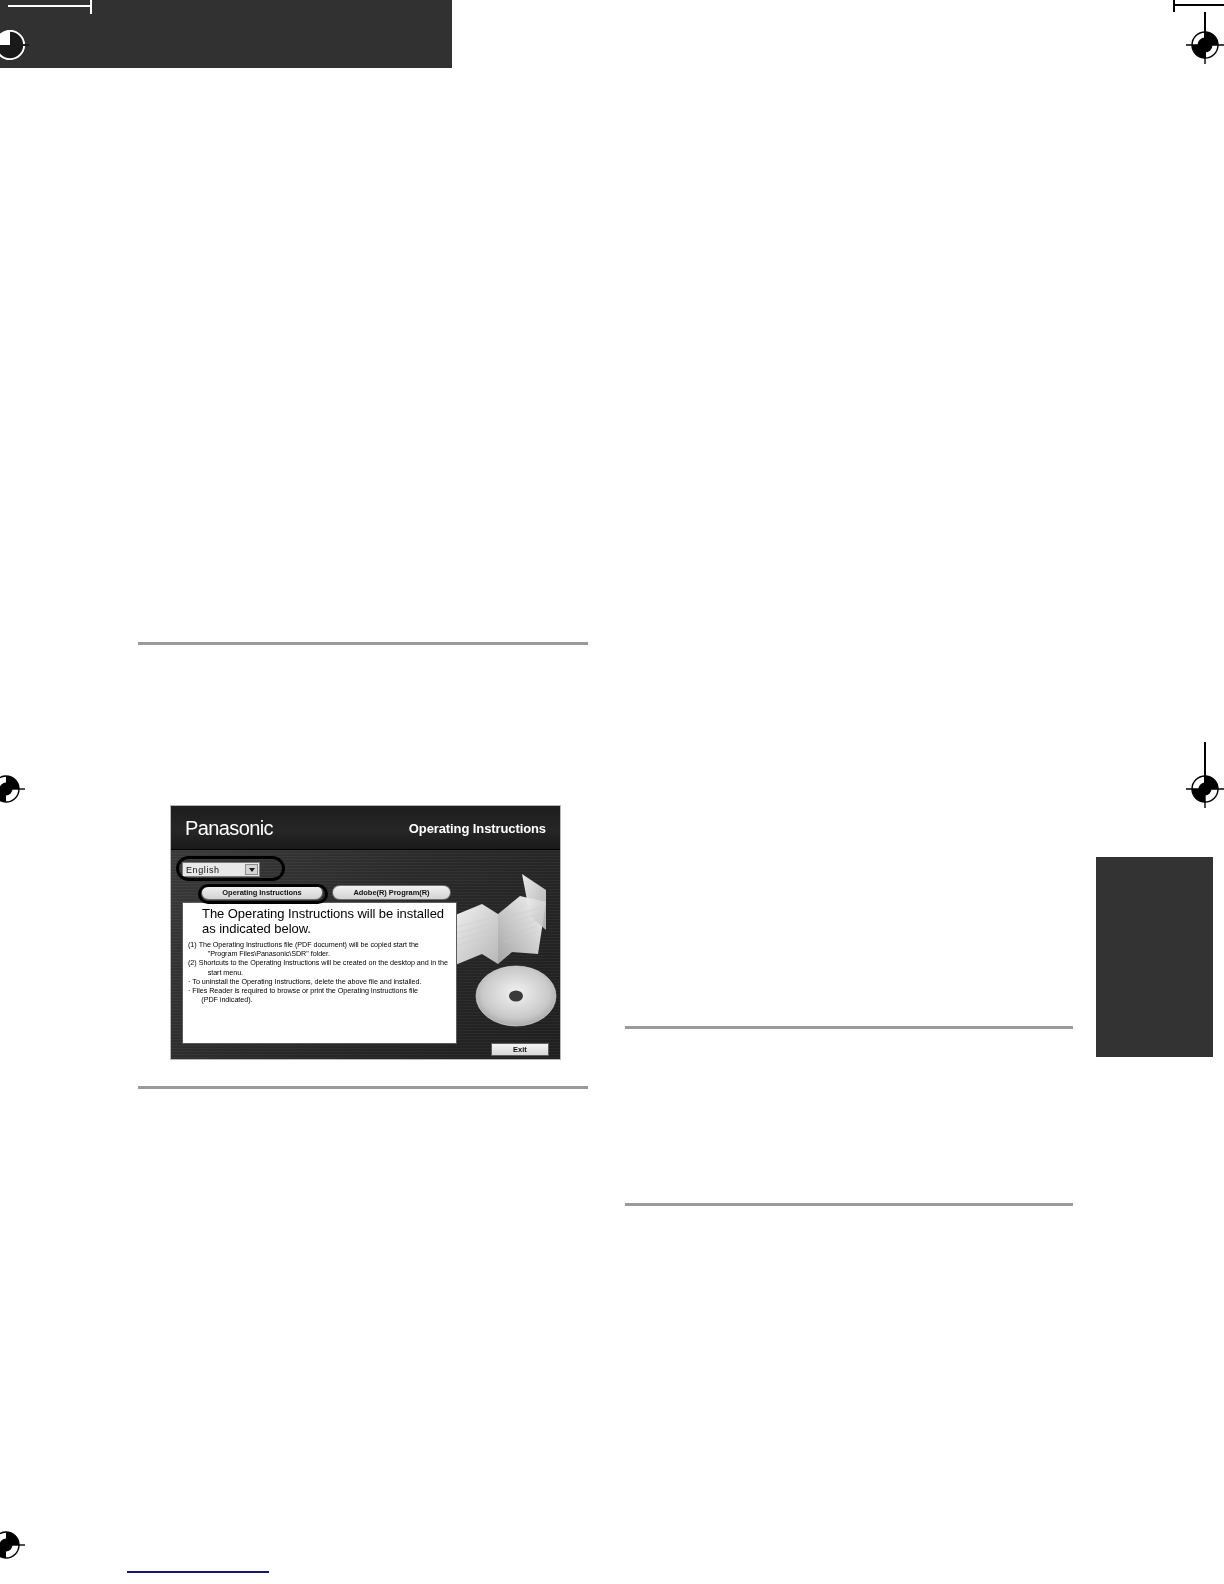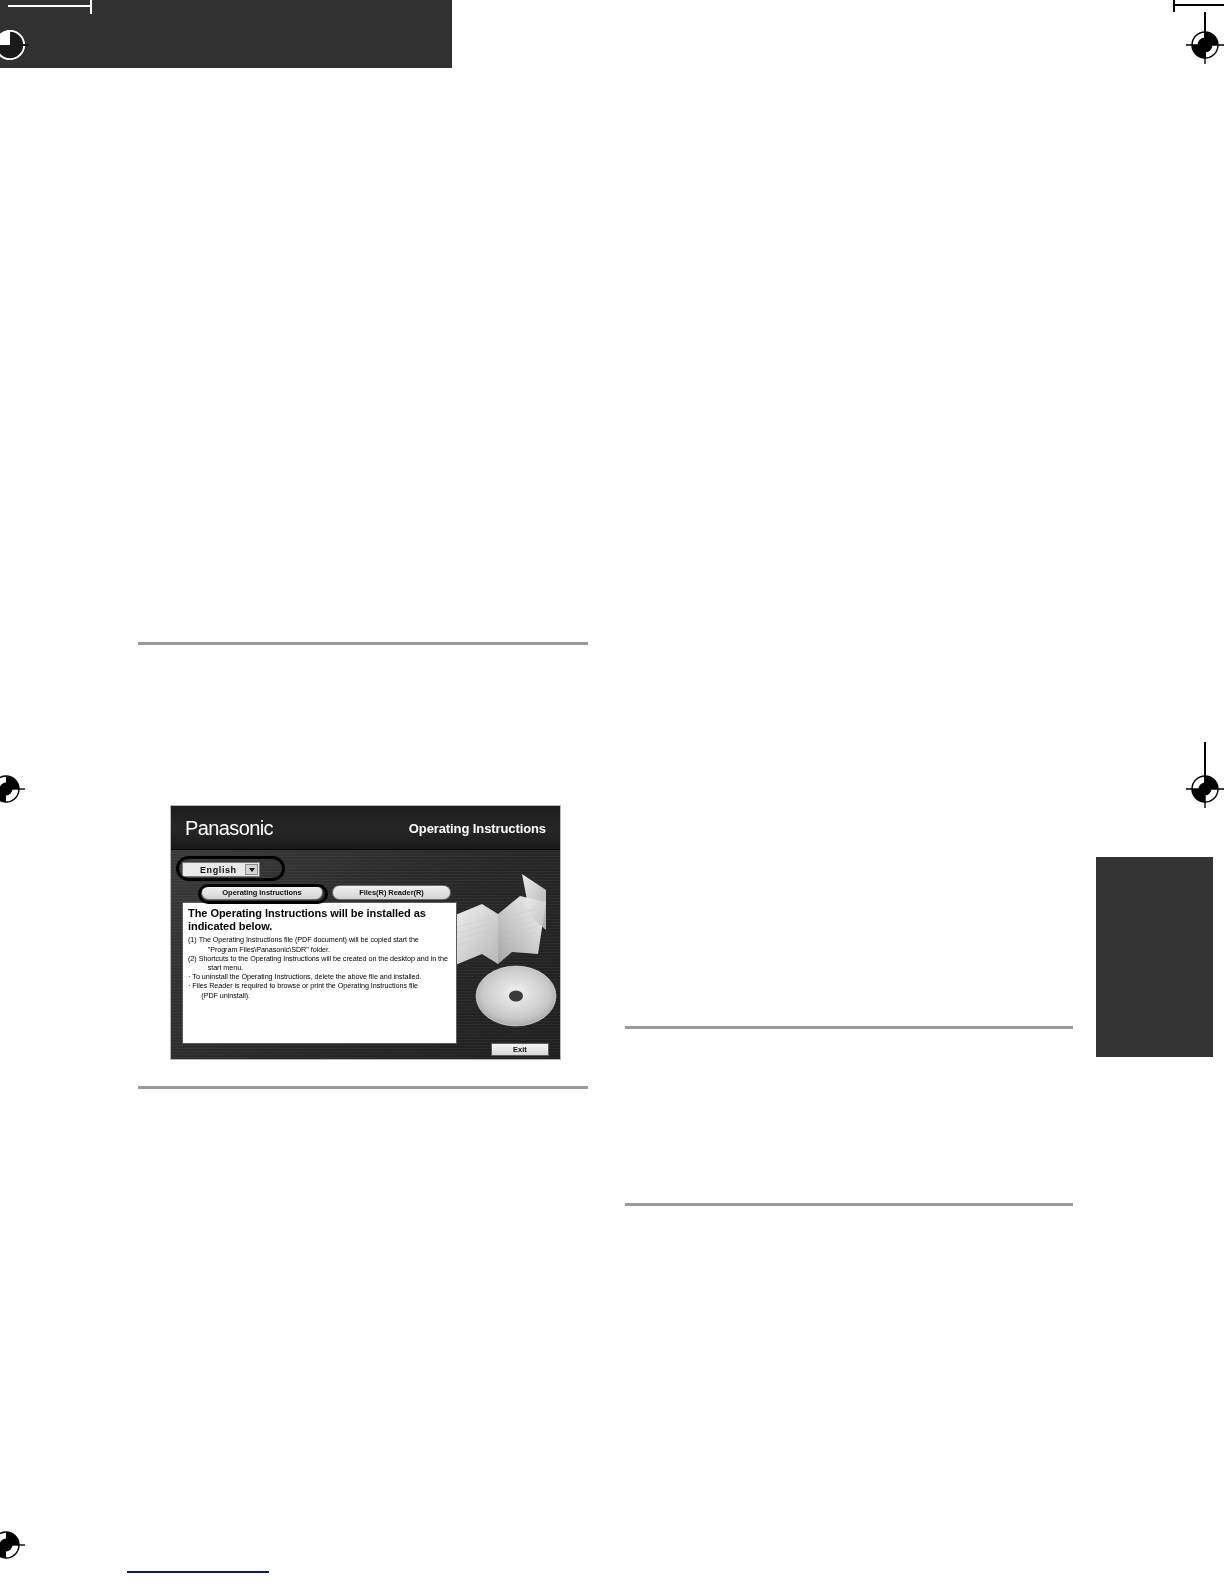--- a/index.html
+++ b/index.html
@@ -145,26 +145,25 @@
     height: 15px;
     background: #e8e8e8;
     border: 1px solid #7a7a7a;
     box-sizing: border-box;
     display: flex;
     align-items: center;
   }
   .lang-value {
     font-size: 9px;
     color: #111;
-    padding-left: 17px;
+    padding-left: 3px;
     letter-spacing: 0.6px;
     font-family: "Liberation Sans", sans-serif;
     white-space: nowrap;
     overflow: hidden;
-    font-weight: bold;
   }
   .lang-arrow {
     position: absolute;
     right: 1px;
     top: 1px;
     width: 13px;
     height: 11px;
     background: #d4d4d4;
     border: 1px solid #8d8d8d;
     box-sizing: border-box;
@@ -226,24 +225,24 @@
     top: 52px;
     width: 275px;
     height: 142px;
     background: #ffffff;
     border: 1px solid #5c5c5c;
     box-sizing: border-box;
     padding: 4px 5px 0 5px;
     overflow: hidden;
   }
   .panel-heading {
-    font-size: 11px;
-    font-weight: bold;
+    font-size: 13px;
+    font-weight: normal;
     color: #000;
-    margin: 0 0 3px 0;
+    margin: 0 0 3px 14px;
     letter-spacing: -0.05px;
     line-height: 1.15;
   }
   .panel-item {
     font-size: 7.2px;
     color: #000;
     line-height: 1.28;
     margin: 0;
     letter-spacing: -0.05px;
     display: flex;
@@ -402,21 +401,21 @@
 
       <div class="lang-select">
         <span class="lang-value">English</span>
         <span class="lang-arrow">
             <i></i>
           </span>
       </div>
 
       <div class="tab-row">
         <div class="tab-btn tab-btn-1">Operating Instructions</div>
-        <div class="tab-btn tab-btn-2">Files(R) Reader(R)</div>
+        <div class="tab-btn tab-btn-2">Adobe(R) Program(R)</div>
       </div>
 
       <div class="content-panel">
         <p class="panel-heading">The Operating Instructions will be installed as indicated below.</p>
 
         <div class="panel-item">
           <span class="marker">(1)</span>
           <span class="txt">
             <span>The Operating Instructions file (PDF document) will be copied start the</span>
             <span class="indent">"Program Files\Panasonic\SDR" folder.</span>
@@ -435,21 +434,21 @@
           <span class="marker">·</span>
           <span class="txt">
             <span>To uninstall the Operating Instructions, delete the above file and installed.</span>
           </span>
         </div>
 
         <div class="panel-item">
           <span class="marker">·</span>
           <span class="txt">
             <span>Files Reader is required to browse or print the Operating Instructions file</span>
-            <span class="indent">(PDF uninstall).</span>
+            <span class="indent">(PDF indicated).</span>
           </span>
         </div>
       </div>
 
       <div class="exit-btn">Exit</div>
 
     </div>
   </div>
 
   <div class="callout callout-lang"></div>

